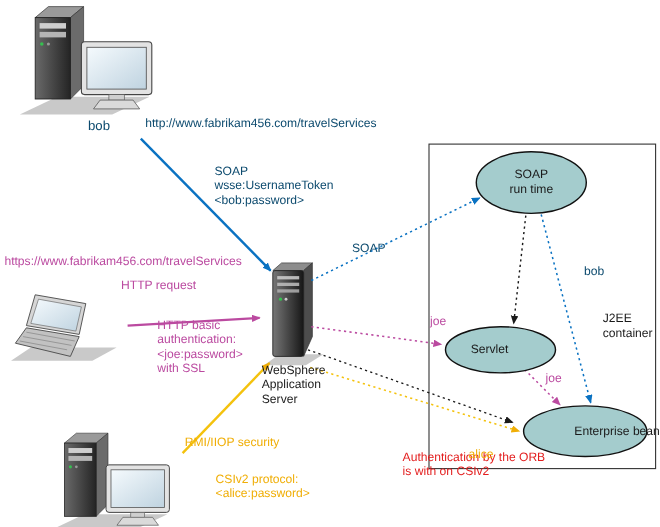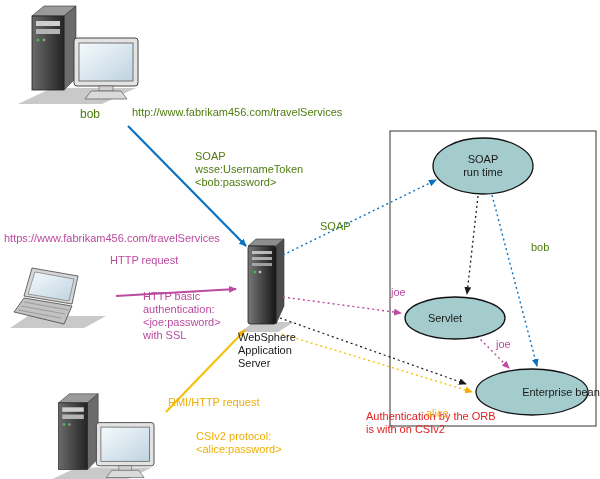--- a/index.html
+++ b/index.html
@@ -5,21 +5,21 @@
   html,body{margin:0;padding:0;background:#fff;}
   .stage{
     position:relative;width:600px;height:479px;background:#ffffff;overflow:hidden;
     font-family:"Liberation Sans","DejaVu Sans",sans-serif;
   }
   .stage svg{position:absolute;left:0;top:0;}
   .label{
     position:absolute;font-size:11px;line-height:1.18;white-space:pre-line;
     pointer-events:none;
   }
-  .b{color:#4d7c0f;}
+  .b{color:#0c4a6e;}
   .m{color:#bb4aa0;}
   .y{color:#f0ae06;}
   .r{color:#e31e1e;}
   .k{color:#1a1a1a;}
   .ctr{text-align:center;}
 </style>
 </head>
 <body>
 
 <div class="stage">
@@ -127,29 +127,31 @@
   <div class="label m" style="left:94px;top:254px;margin-left:16px;">HTTP request</div>
   <div class="label m" style="left:143px;top:290px;">HTTP basic
 authentication:
 &lt;joe:password&gt;
 with SSL</div>
 
   <div class="label k" style="left:238px;top:331px;">WebSphere
 Application
 Server</div>
 
-  <div class="label y" style="left:168px;top:396px;">RMI/HTTP request</div>
+  <div class="label y" style="left:168px;top:396px;">RMI/IIOP security</div>
   <div class="label y" style="left:196px;top:430px;">CSIv2 protocol:
 &lt;alice:password&gt;</div>
 
   <div class="label b" style="left:320px;top:220px;">SOAP</div>
   <div class="label r" style="left:366px;top:410px;">Authentication by the ORB
 is with on CSIv2</div>
 
   <div class="label b" style="left:531px;top:241px;">bob</div>
+  <div class="label k" style="left:548px;top:284px;">J2EE
+container</div>
   <div class="label m" style="left:391px;top:286px;">joe</div>
   <div class="label m" style="left:496px;top:338px;">joe</div>
   <div class="label y" style="left:426px;top:363px;margin-top:44px;">alice</div>
 
   <div class="label k ctr" style="left:433px;top:153px;width:100px;">SOAP
 run time</div>
   <div class="label k ctr" style="left:405px;top:312px;width:80px;">Servlet</div>
   <div class="label k ctr" style="left:477px;top:386px;width:110px;padding-left:29px;">Enterprise bean</div>
 
 </div>

